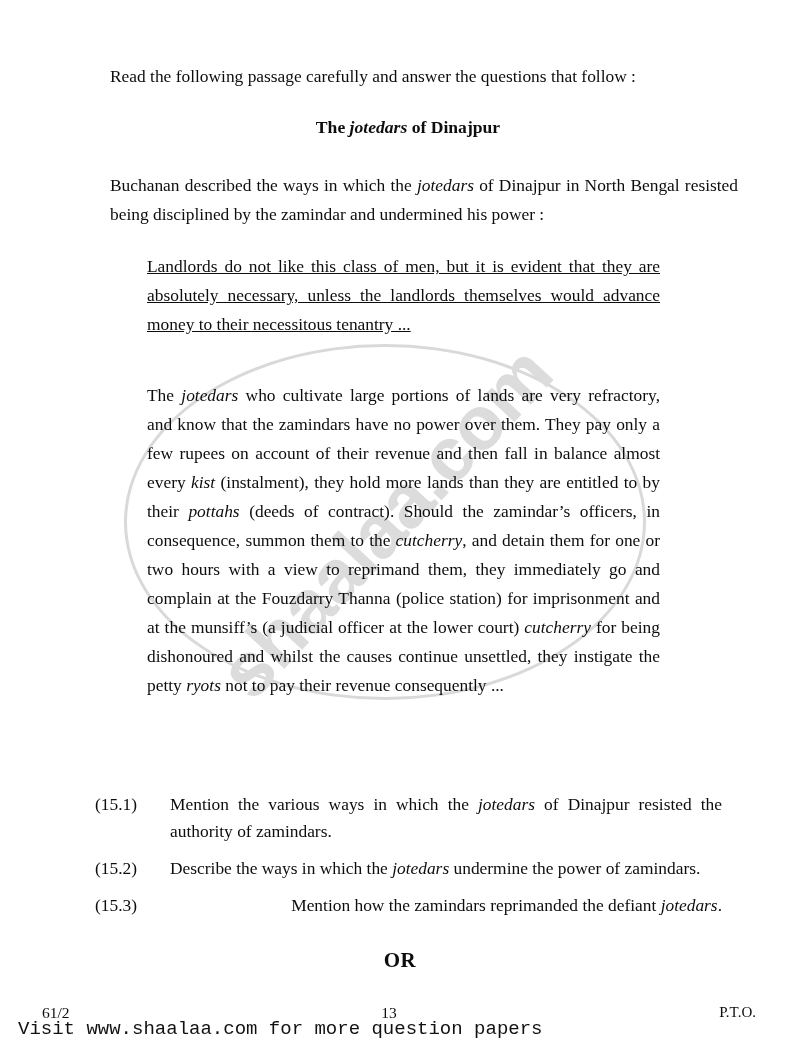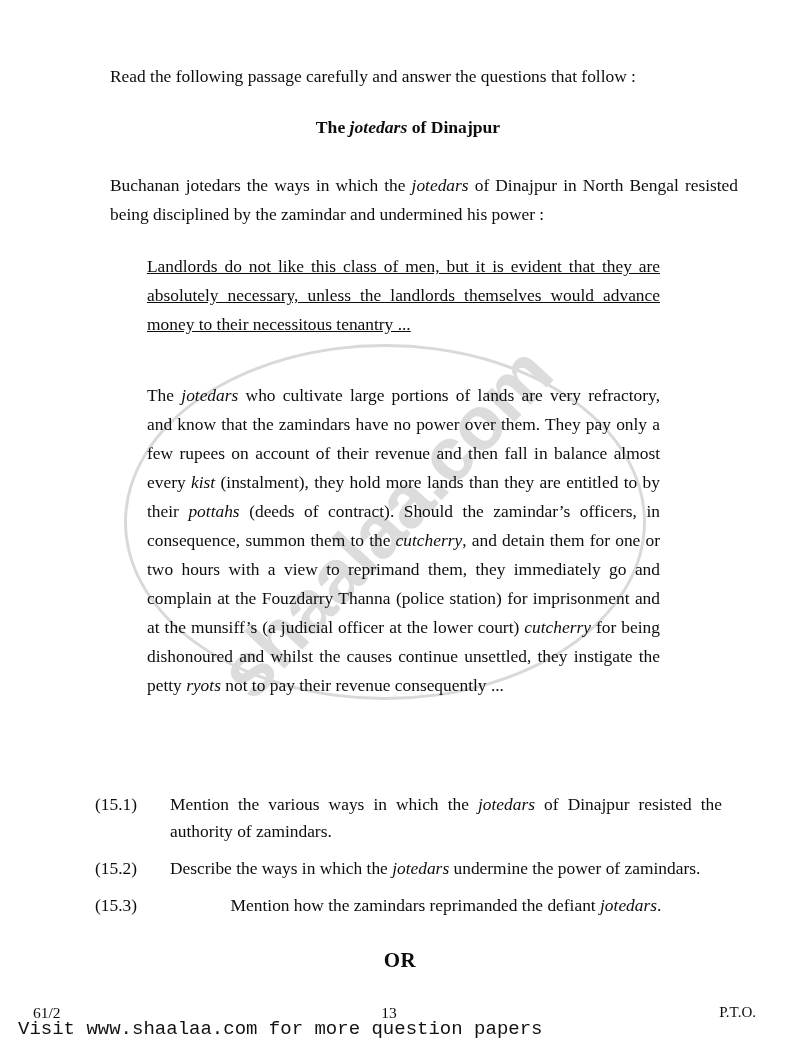--- a/index.html
+++ b/index.html
@@ -121,21 +121,21 @@
   }
   .qtext {
     flex: 1 1 auto;
     width: 555px;
     max-width: 555px;
     padding-right: 78px;
     font-size: 17.4px;
     line-height: 27px;
     text-align: justify;
   }
-  .qtext.nowrap-last { text-align: center; }
+  .qtext.nowrap-last { text-align: right; }
 
   
   #or-divider {
     position: absolute;
     left: 0;
     top: 948px;
     width: 800px;
     text-align: center;
     font-size: 21px;
     font-weight: 700;
@@ -147,21 +147,21 @@
     position: absolute;
     left: 0;
     top: 1004px;
     width: 800px;
     height: 26px;
     font-size: 15.5px;
     z-index: 2;
   }
   #footer .code {
     position: absolute;
-    left: 33px;
+    left: 42px;
     top: 0;
   }
   #footer .pageno {
     position: absolute;
     left: 0;
     top: 0;
     width: 778px;
     text-align: center;
   }
   #footer .pto {
@@ -198,21 +198,21 @@
 
   <div id="content">
 
     <p class="para lead">Read the following passage carefully and answer the questions that follow :</p>
 
     <div class="heading">
       <span>The </span><i>jotedars</i><span> of Dinajpur</span>
     </div>
 
     <p class="para intro">
-      <span>Buchanan jotedars the ways in which the </span><i>jotedars</i><span> of Dinajpur in North Bengal resisted being disciplined by the zamindar and undermined his power :</span>
+      <span>Buchanan described the ways in which the </span><i>jotedars</i><span> of Dinajpur in North Bengal resisted being disciplined by the zamindar and undermined his power :</span>
     </p>
 
     <div class="quote" id="quote-1">
       <p>Landlords do not like this class of men, but it is evident that they are absolutely necessary, unless the landlords themselves would advance money to their necessitous tenantry ...</p>
     </div>
 
     <div class="quote" id="quote-2">
       <p><span>The </span><i>jotedars</i><span> who cultivate large portions of lands are very refractory, and know that the zamindars have no power over them. They pay only a few rupees on account of their revenue and then fall in balance almost every </span><i>kist</i><span> (instalment), they hold more lands than they are entitled to by their </span><i>pottahs</i><span> (deeds of contract). Should the zamindar’s officers, in consequence, summon them to the </span><i>cutcherry</i><span>, and detain them for one or two hours with a view to reprimand them, they immediately go and complain at the Fouzdarry Thanna (police station) for imprisonment and at the munsiff’s (a judicial officer at the lower court) </span><i>cutcherry</i><span> for being dishonoured and whilst the causes continue unsettled, they instigate the petty </span><i>ryots</i><span> not to pay their revenue consequently ...</span></p>
     </div>
 

